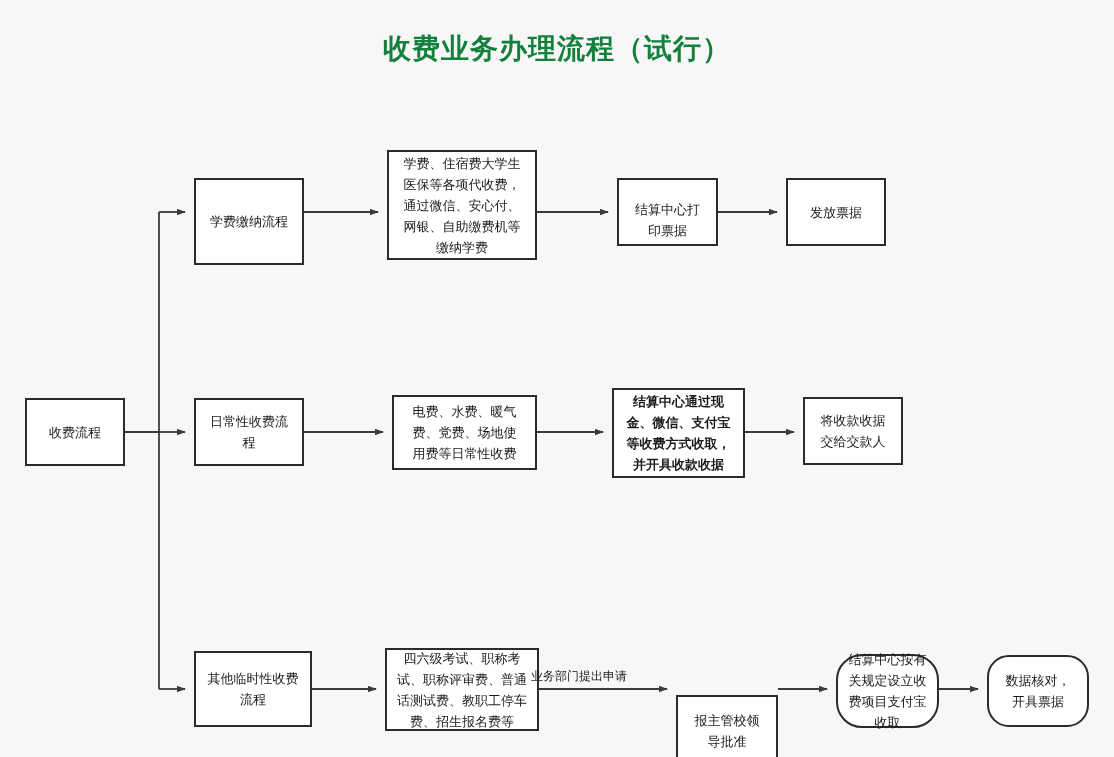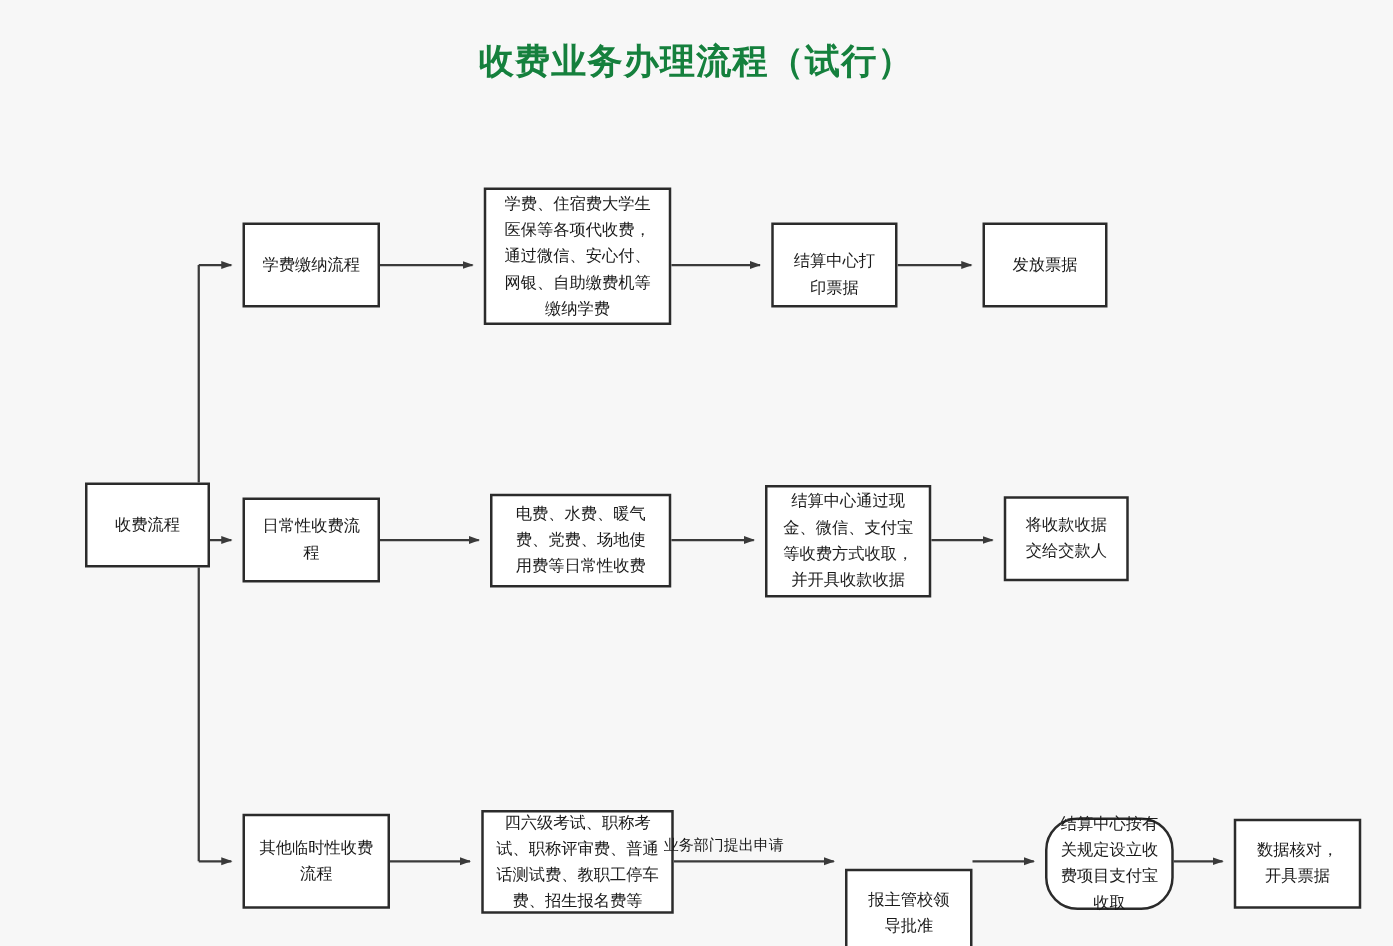--- a/index.html
+++ b/index.html
@@ -99,25 +99,25 @@
       <path d="M537,432 L603,432" marker-end="url(#arrow)"></path>
       <path d="M745,432 L794,432" marker-end="url(#arrow)"></path>
 
       <path d="M312,689 L376,689" marker-end="url(#arrow)"></path>
       <path d="M539,689 L667,689" marker-end="url(#arrow)"></path>
       <path d="M778,689 L827,689" marker-end="url(#arrow)"></path>
       <path d="M939,689 L978,689" marker-end="url(#arrow)"></path>
     </g>
   </svg>
 
-  <div class="node" style="left: 25px; top: 386px; width: 100px; height: 68px; background: rgb(255, 255, 255); border-color: rgb(43, 43, 43); margin-left: 43px;">
+  <div class="node" style="left: 25px; top: 398px; width: 100px; height: 68px; background: rgb(255, 255, 255); border-color: rgb(43, 43, 43);">
     <span class="node-label">收费流程</span>
   </div>
 
-  <div class="node" style="left: 194px; top: 178px; width: 110px; height: 68px; background: rgb(255, 255, 255); border-color: rgb(43, 43, 43);">
+  <div class="node" style="left: 194px; top: 178px; width: 110px; height: 87px; background: rgb(255, 255, 255); border-color: rgb(43, 43, 43);">
     <span class="node-label">学费缴纳流程</span>
   </div>
 
   <div class="node" style="left: 387px; top: 150px; width: 150px; height: 110px; background: rgb(255, 255, 255); border-color: rgb(43, 43, 43);">
     <span class="node-label">学费、住宿费大学生
 医保等各项代收费，
 通过微信、安心付、
 网银、自助缴费机等
 缴纳学费</span>
   </div>
@@ -135,21 +135,21 @@
     <span class="node-label">日常性收费流
 程</span>
   </div>
 
   <div class="node" style="left: 392px; top: 395px; width: 145px; height: 75px; background: rgb(255, 255, 255); border-color: rgb(43, 43, 43);">
     <span class="node-label">电费、水费、暖气
 费、党费、场地使
 用费等日常性收费</span>
   </div>
 
-  <div class="node" style="left: 612px; top: 388px; width: 133px; height: 90px; background: rgb(255, 255, 255); border-color: rgb(43, 43, 43);">
+  <div class="node" style="left: 612px; top: 388px; width: 133px; height: 90px; background: rgb(255, 255, 255); border-color: rgb(43, 43, 43); font-weight: bold;">
     <span class="node-label">结算中心通过现
 金、微信、支付宝
 等收费方式收取，
 并开具收款收据</span>
   </div>
 
   <div class="node" style="left: 803px; top: 397px; width: 100px; height: 68px; background: rgb(255, 255, 255); border-color: rgb(43, 43, 43);">
     <span class="node-label">将收款收据
 交给交款人</span>
   </div>
@@ -171,20 +171,20 @@
 导批准</span>
   </div>
 
   <div class="node" style="left: 836px; top: 654px; width: 103px; height: 74px; background: rgb(255, 255, 255); border-color: rgb(43, 43, 43); border-radius: 26px;">
     <span class="node-label">结算中心按有
 关规定设立收
 费项目支付宝
 收取</span>
   </div>
 
-  <div class="node" style="left: 987px; top: 655px; width: 102px; height: 72px; background: rgb(255, 255, 255); border-color: rgb(43, 43, 43);">
+  <div class="node" style="left: 987px; top: 655px; width: 102px; height: 72px; background: rgb(255, 255, 255); border-color: rgb(43, 43, 43); border-radius: 22px;">
     <span class="node-label">数据核对，
 开具票据</span>
   </div>
 
   <div class="edge-label" style="left: 531px; top: 669px;">业务部门提出申请</div>
 
 </div>
 
 </body></html>

